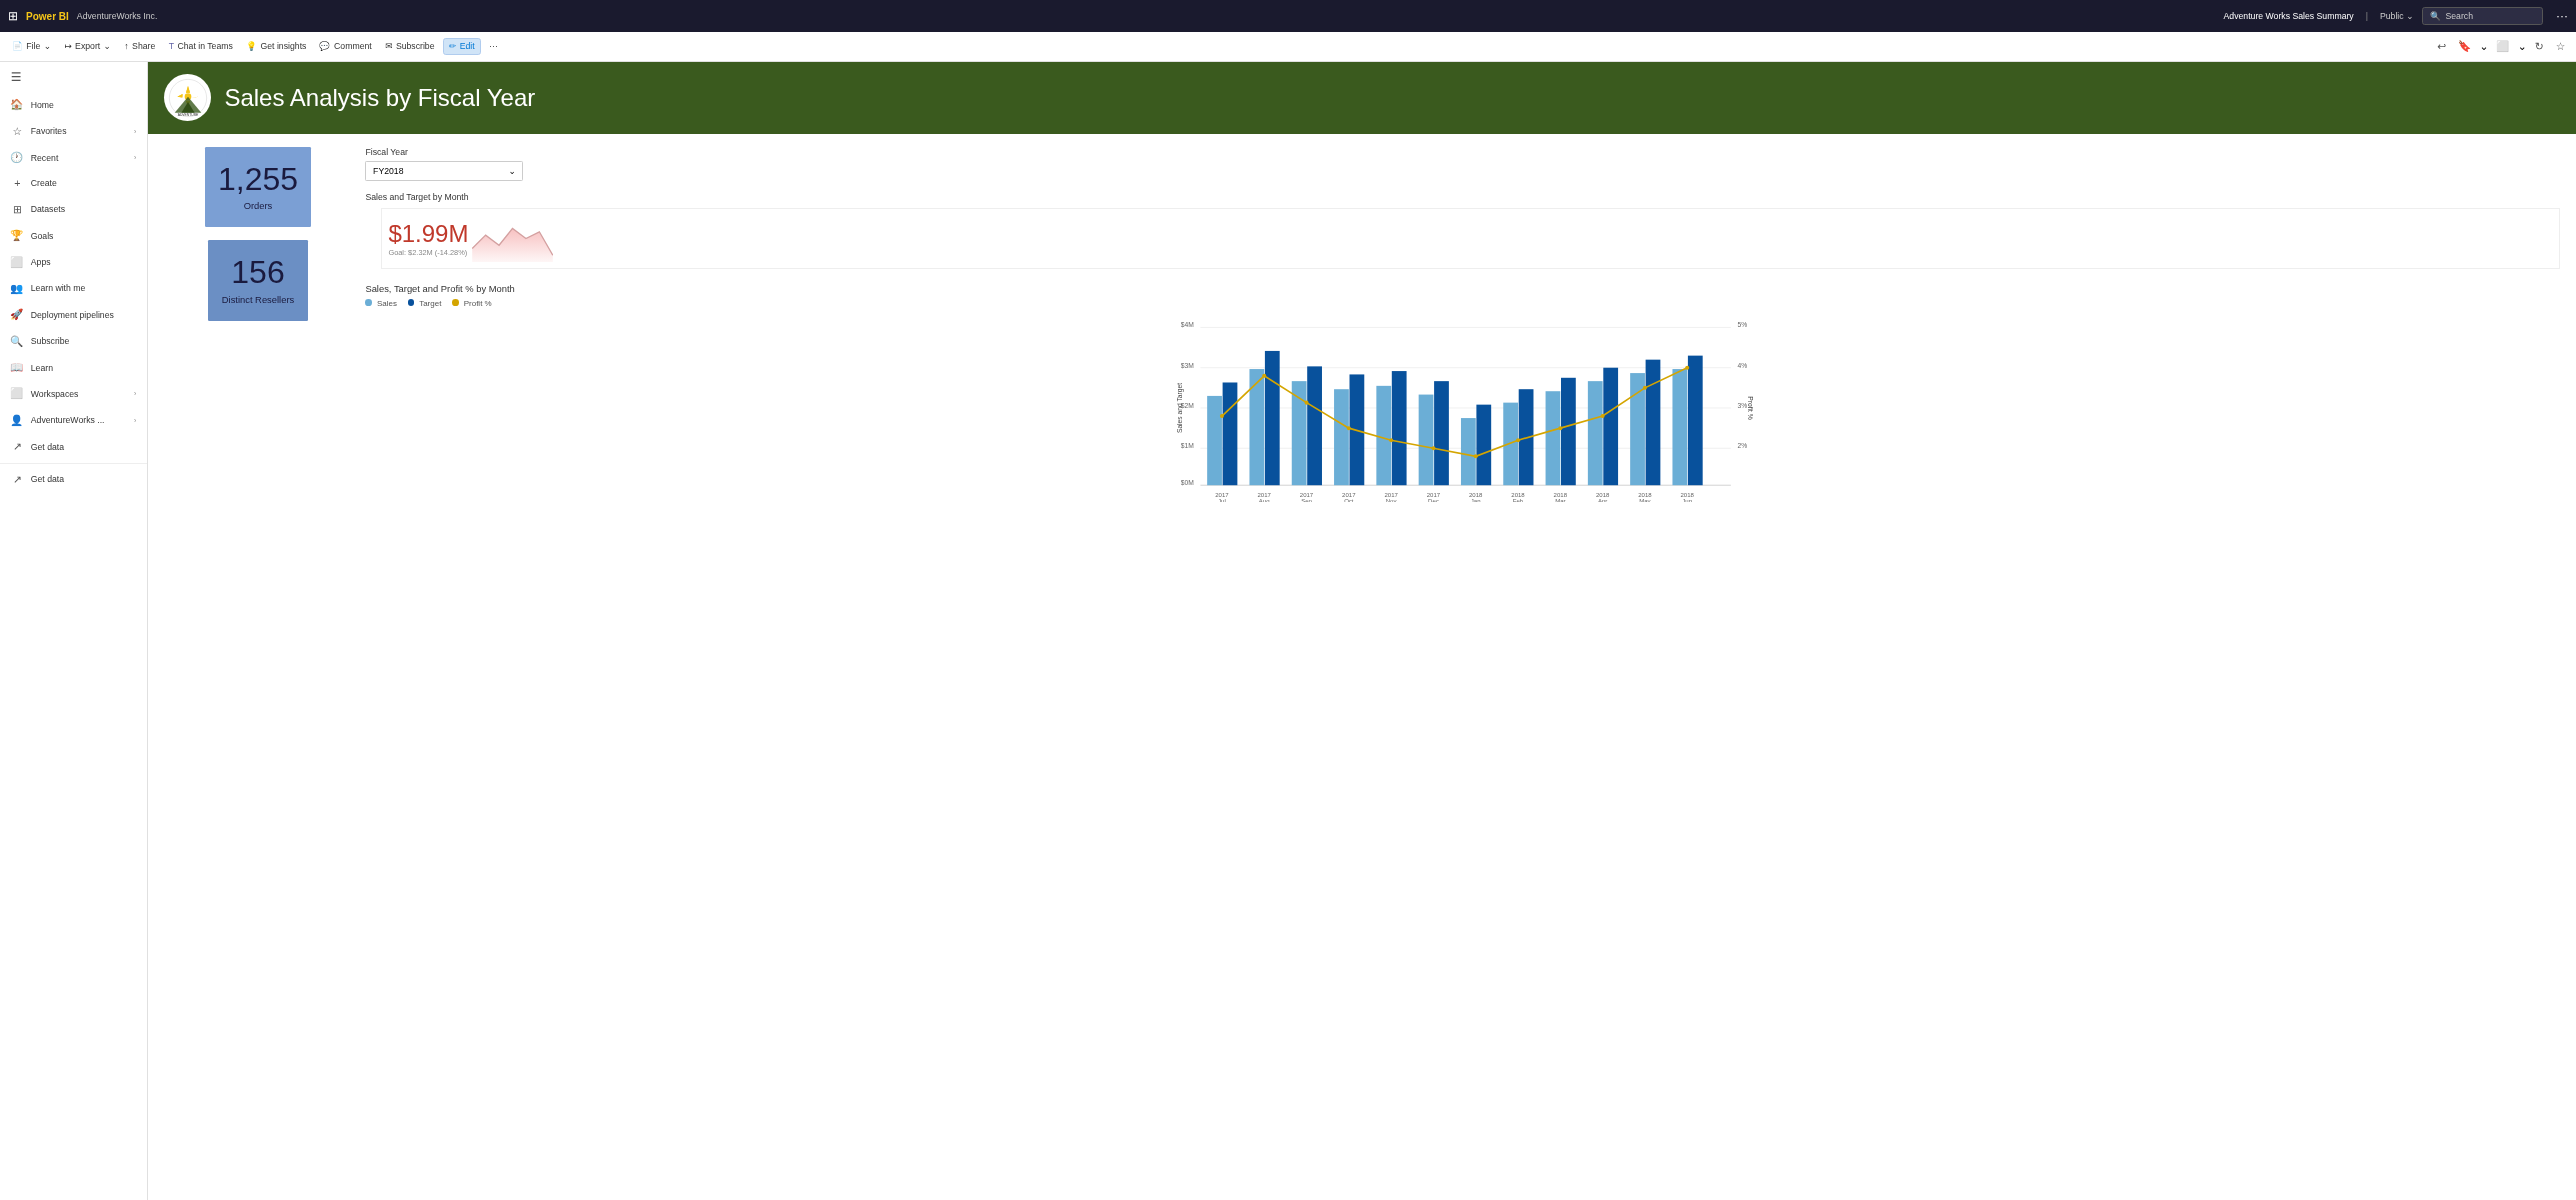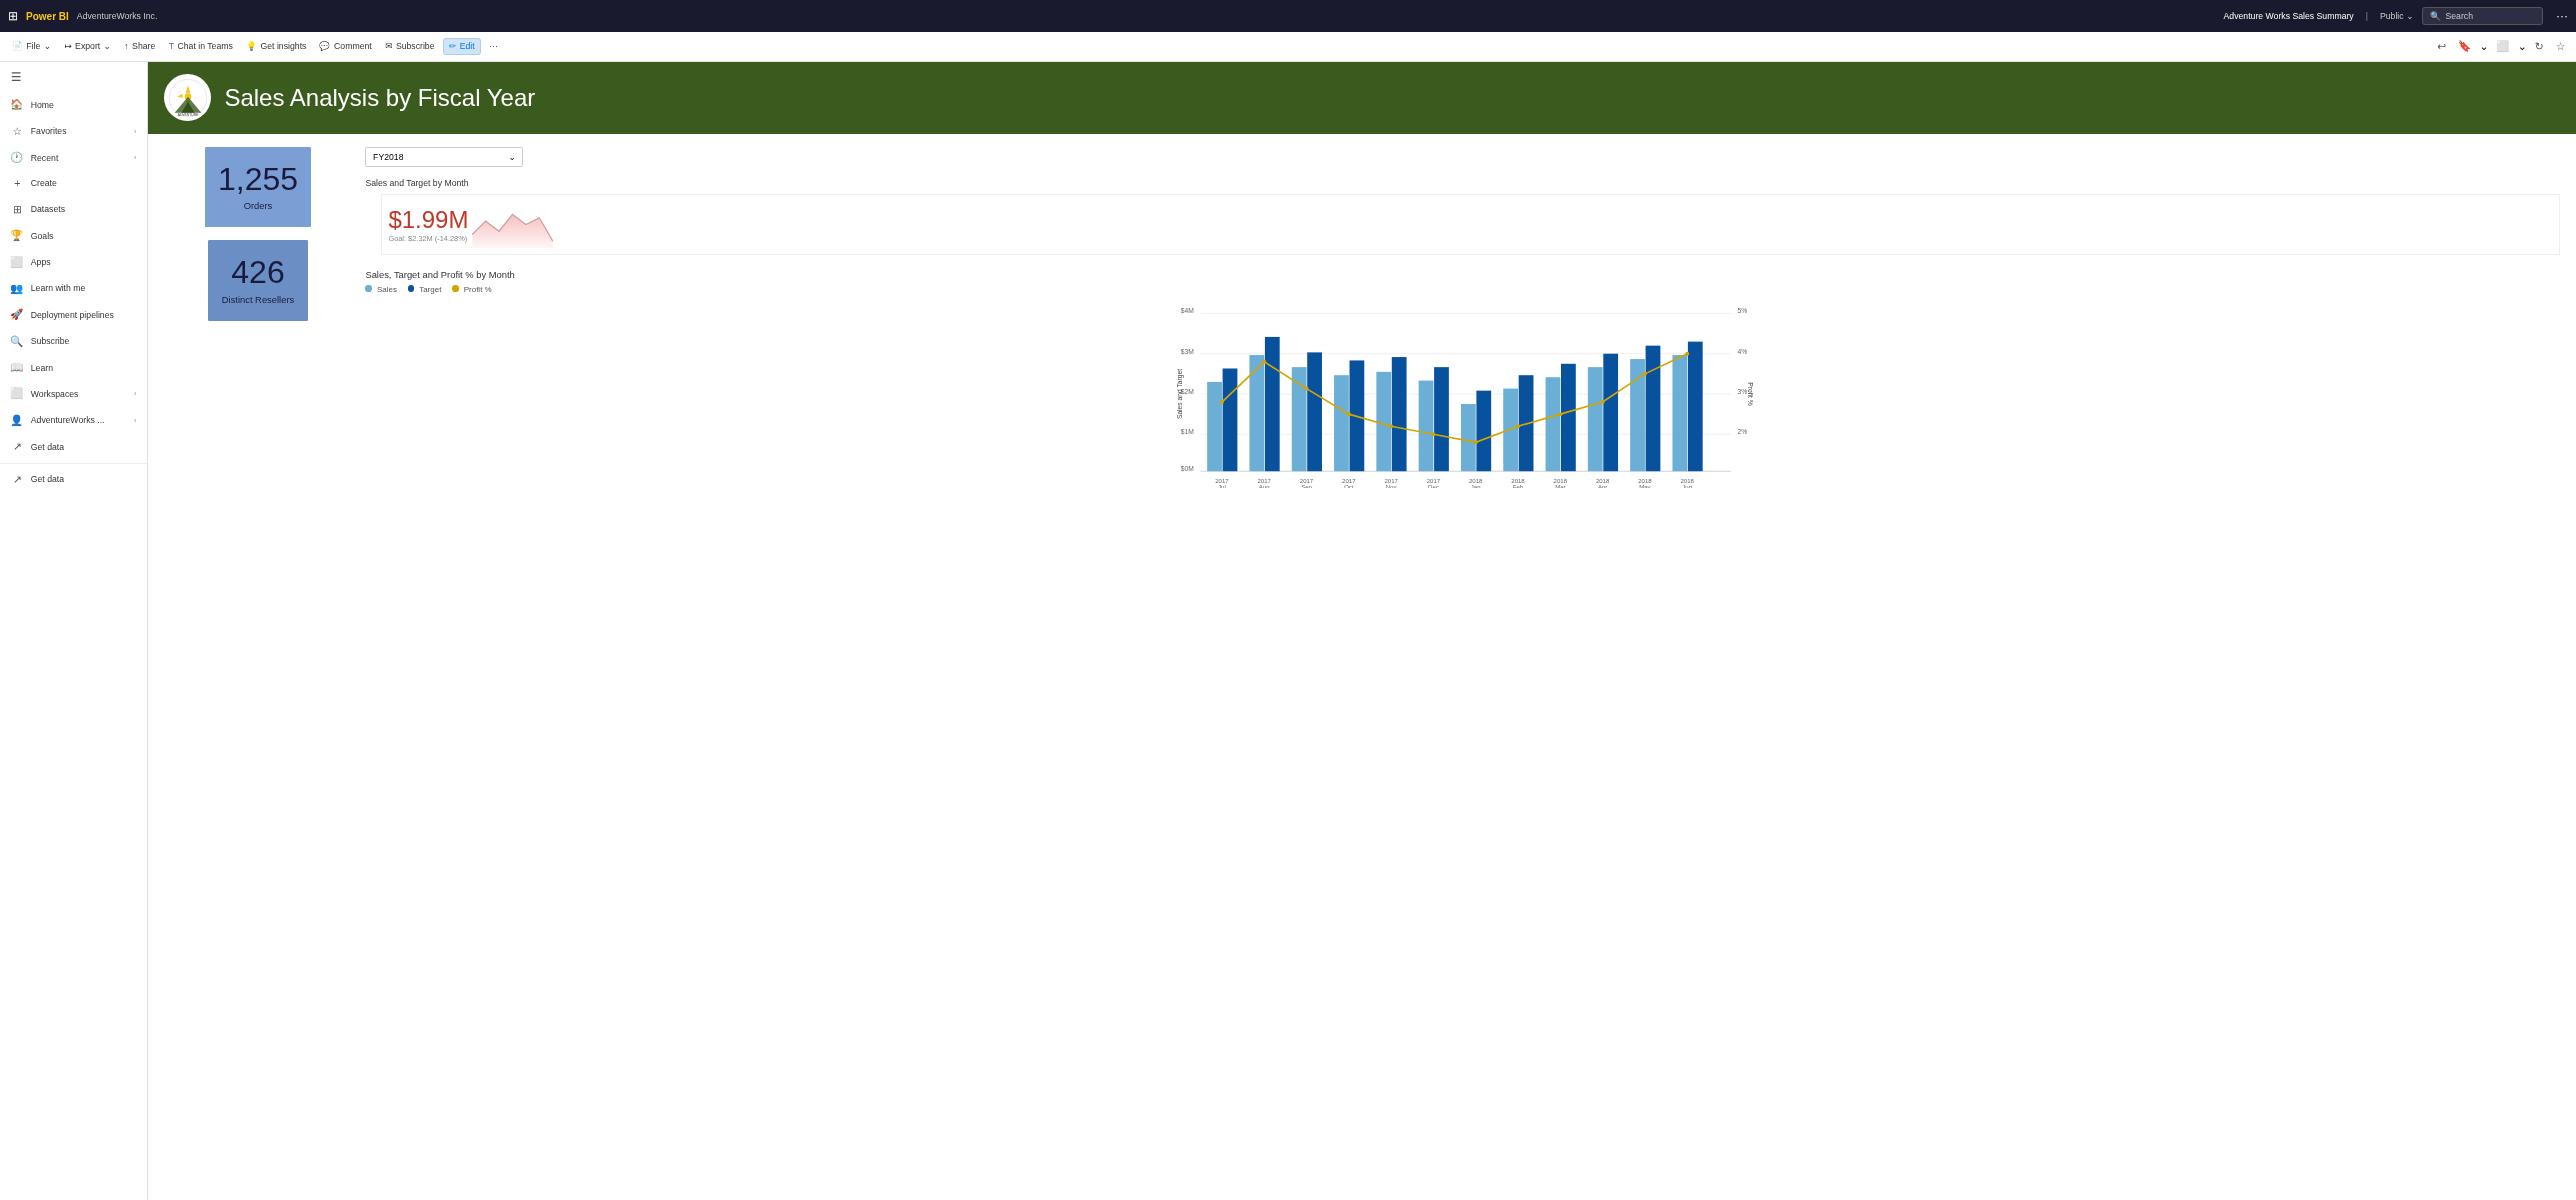--- a/index.html
+++ b/index.html
@@ -404,28 +404,29 @@
       <div class="report-body">
 
         <div class="report-left">
 
           <div class="kpi-card">
             <div class="kpi-number">1,255</div>
             <div class="kpi-label">Orders</div>
           </div>
 
           <div class="kpi-card darker">
-            <div class="kpi-number">426</div>
+            <div class="kpi-number">156</div>
             <div class="kpi-label">Distinct Resellers</div>
           </div>
         </div>
 
         <div class="report-right">
 
           <div class="fiscal-section">
+            <div class="fiscal-label">Fiscal Year</div>
             <div class="fiscal-select">
               <span>FY2018</span>
               <span>⌄</span>
             </div>
           </div>
 
           <div class="sales-target-section" style="margin-top:10.7px;">
             <div class="st-label">Sales and Target by Month</div>
             <div style="display:flex;align-items:center;gap:4px;border:0.7px solid #eee;padding:6px;background:#fff;position:relative;margin-left:16px;">
               <div>

